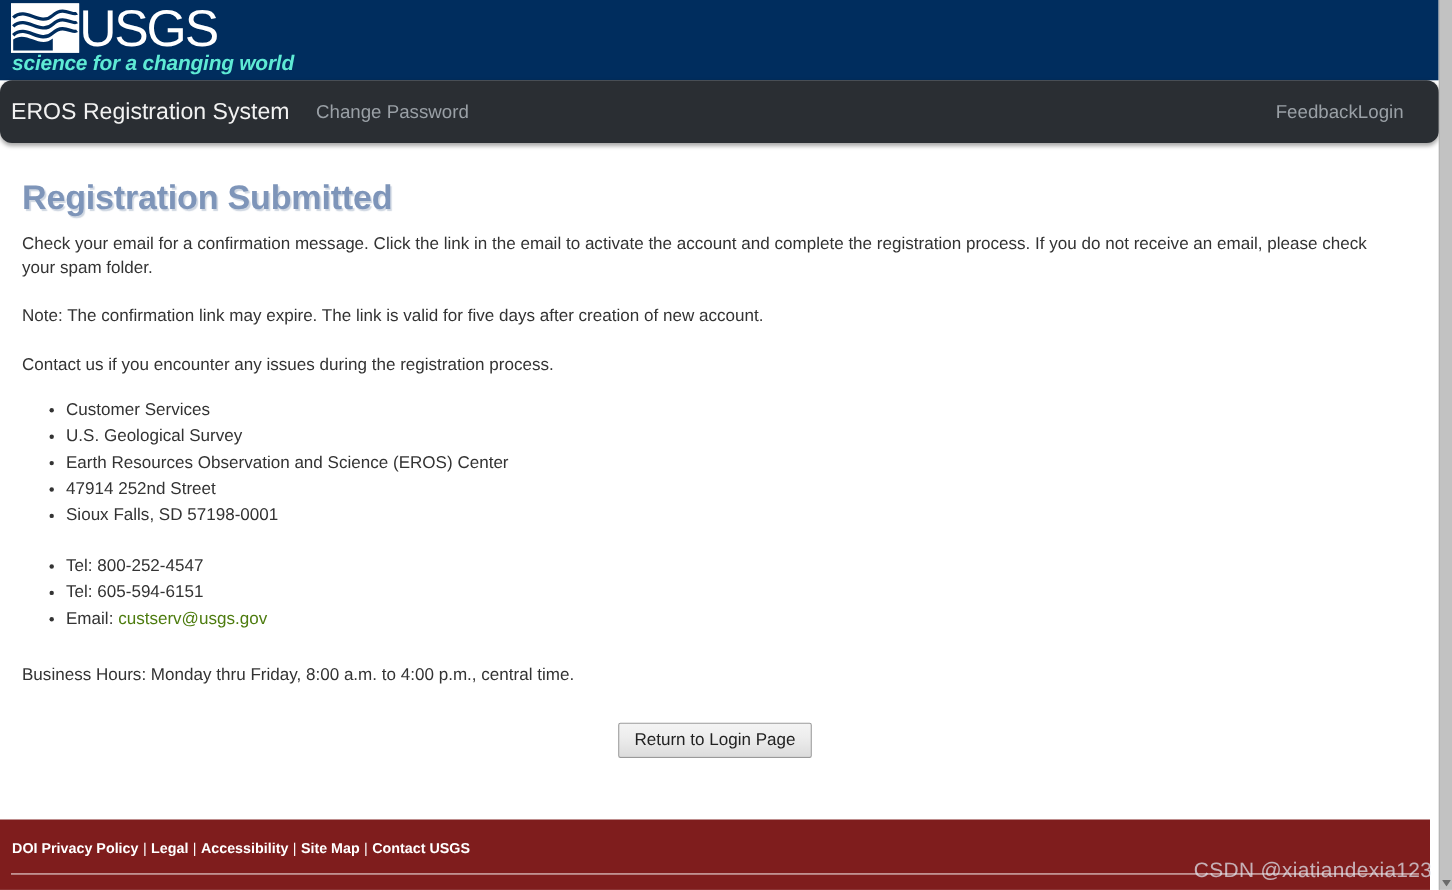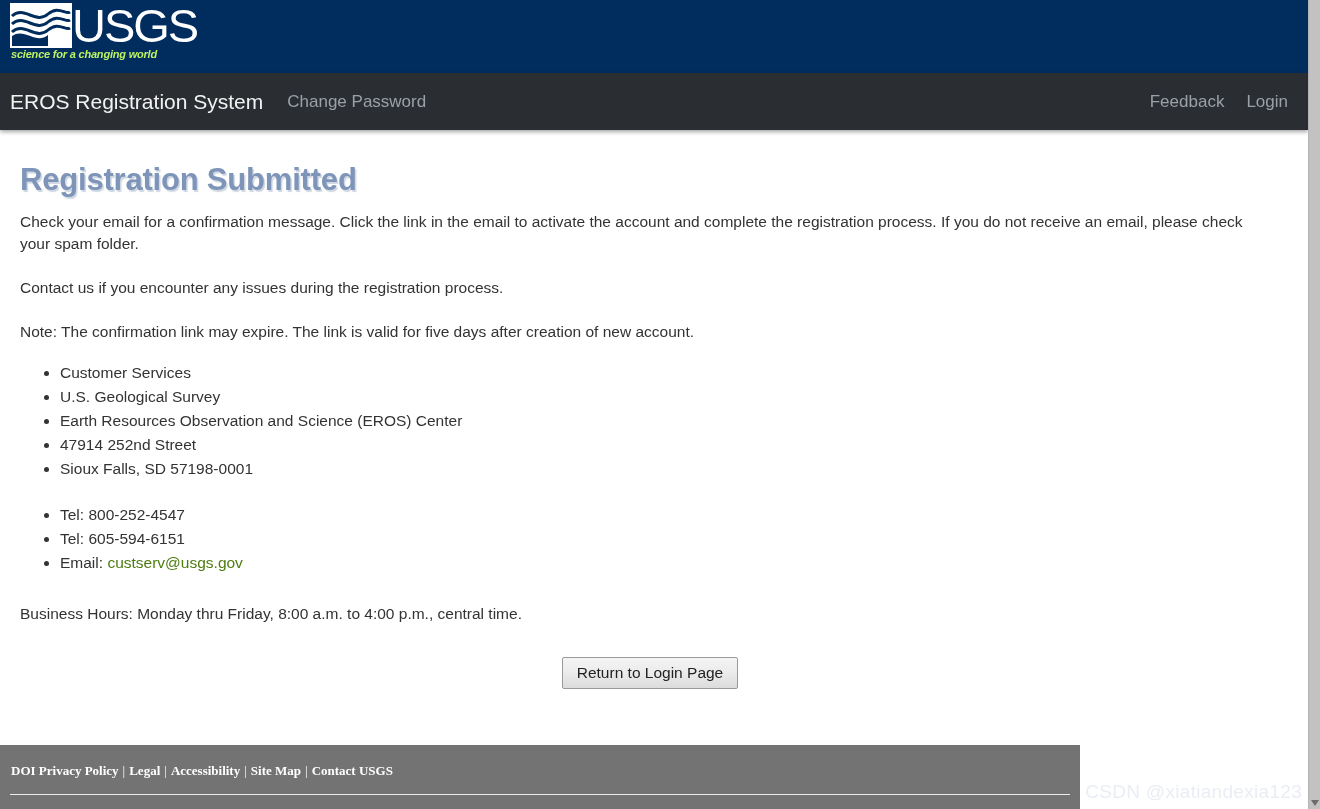--- a/index.html
+++ b/index.html
@@ -68,57 +68,57 @@
     color: #ffffff;
     line-height: 49px;
   }
   .logo-tagline {
     position: absolute;
     left: 1px;
     top: 45px;
     font-family: "Liberation Sans", sans-serif;
     font-style: italic;
     font-weight: bold;
-    font-size: 11px;
-    color: #bef264;
+    font-size: 19px;
+    color: #5eead4;
     letter-spacing: -0.2px;
     white-space: nowrap;
   }
 
   
   .navbar {
     height: 57px;
     background: #2a2e33;
     box-shadow: 0 2px 4px rgba(0,0,0,0.35);
     display: flex;
     align-items: center;
     padding: 0 0 0 10px;
     position: relative;
     z-index: 5;
+    border-radius: 11px;
   }
   .nav-brand {
     color: #f2f2f2;
     font-size: 21px;
     white-space: nowrap;
     margin-right: 24px;
   }
   .nav-link {
     color: #9aa0a6;
     font-size: 17px;
     text-decoration: none;
     white-space: nowrap;
     cursor: pointer;
   }
   .nav-left { display: flex; align-items: center; }
   .nav-right {
     margin-left: auto;
     display: flex;
     align-items: center;
-    gap: 22px;
-    padding-right: 20px;
+    padding-right: 32px;
   }
 
   
   .main {
     padding: 16px 18px 0 20px;
     position: relative;
   }
   .page-title {
     margin: 0;
     padding-top: 16px;
@@ -176,24 +176,23 @@
     border-radius: 2px;
     cursor: pointer;
     line-height: 19px;
   }
 
   
   .footer {
     position: absolute;
     left: 0;
     bottom: 0;
-    width: 1080px;
+    width: 1300px;
     height: 64px;
-    background: #737373;
-    font-family: Liberation Serif, serif;
+    background: #7f1d1d;
   }
   .footer-links {
     position: absolute;
     left: 11px;
     top: 18px;
     font-size: 13px;
     font-weight: bold;
     color: #ffffff;
     white-space: nowrap;
   }
@@ -286,22 +285,22 @@
       <div class="nav-right">
         <a class="nav-link">Feedback</a>
         <a class="nav-link">Login</a>
       </div>
     </div>
 
     <div class="main">
       <h1 class="page-title">Registration Submitted</h1>
 
       <p class="body-text">Check your email for a confirmation message. Click the link in the email to activate the account and complete the registration process. If you do not receive an email, please check your spam folder.</p>
+      <p class="body-text para-gap">Note: The confirmation link may expire. The link is valid for five days after creation of new account.</p>
       <p class="body-text para-gap">Contact us if you encounter any issues during the registration process.</p>
-      <p class="body-text para-gap">Note: The confirmation link may expire. The link is valid for five days after creation of new account.</p>
 
       <ul class="contact-list">
         <li>Customer Services</li>
         <li>U.S. Geological Survey</li>
         <li>Earth Resources Observation and Science (EROS) Center</li>
         <li>47914 252nd Street</li>
         <li>Sioux Falls, SD 57198-0001</li>
       </ul>
 
       <ul class="contact-list second">

